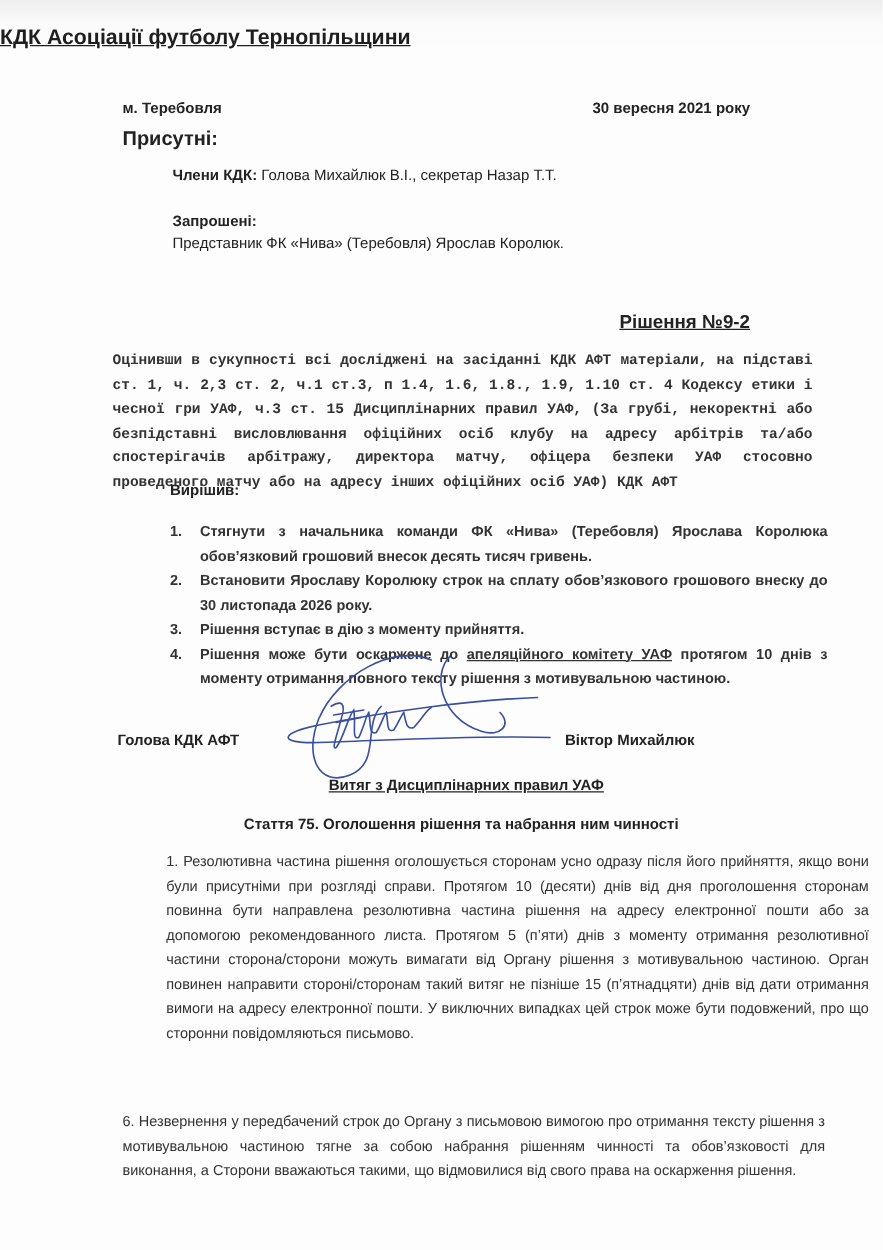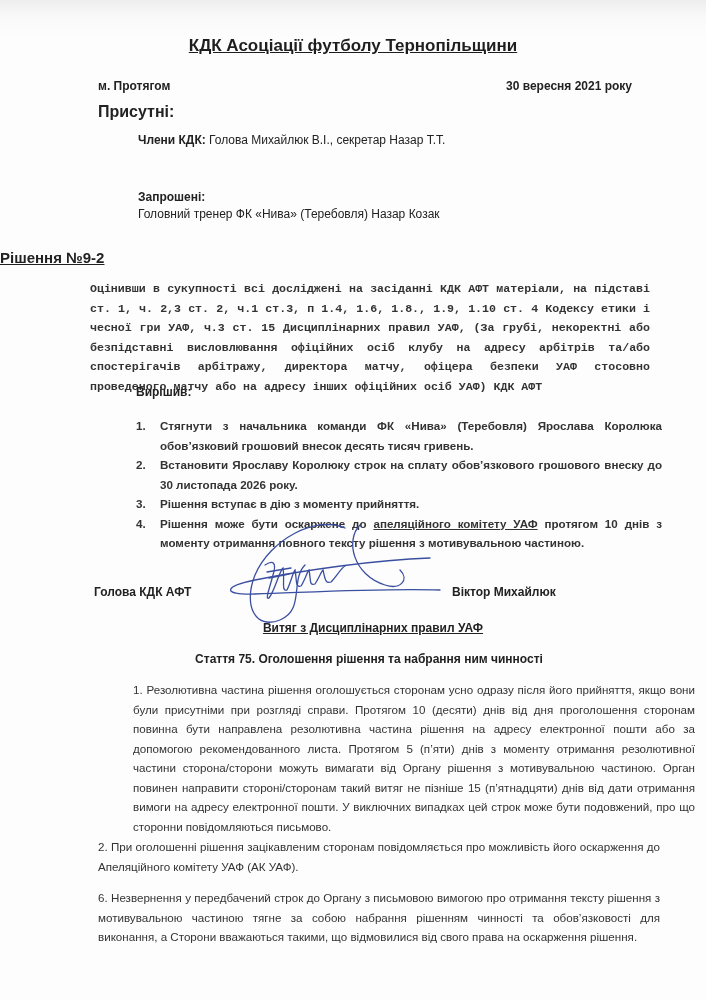--- a/index.html
+++ b/index.html
@@ -8,32 +8,32 @@
     background: #fdfdfd;
     font-family: "Liberation Sans", sans-serif;
     color: #222;
     position: relative;
   }
   .page {
     position: absolute; left: 0; top: 0; width: 706px; height: 1000px;
     background: linear-gradient(180deg, #eeeeee 0px, #fafafa 18px, #fdfdfd 40px, #fdfdfd 100%);
   }
   .title {
-    position: absolute; top: 36px; left: 0; width: 706px; text-align: center;
+    position: absolute; top: 20px; left: 0; width: 706px; text-align: left;
     font-size: 17px; font-weight: bold; text-decoration: underline; color: #1e1e1e;
   }
   .city { position: absolute; top: 79px; left: 98px; font-size: 12px; font-weight: bold; }
-  .date { position: absolute; top: 79px; left: 474px; font-size: 12px; font-weight: bold; margin-left: 32px; }
+  .date { position: absolute; top: 79px; left: 474px; font-size: 12px; font-weight: bold; }
   .present { position: absolute; top: 103px; left: 98px; font-size: 16px; font-weight: bold; }
   .members { position: absolute; top: 133px; left: 138px; font-size: 12px; }
   .members b { font-weight: bold; }
   .invited { position: absolute; top: 169px; left: 138px; font-size: 12px; line-height: 17px; }
-  .invited .head { font-weight: bold; margin-top: 20px; }
+  .invited .head { font-weight: bold; }
   .decision-title {
-    position: absolute; top: 249px; left: 0; width: 600px; text-align: left;
+    position: absolute; top: 249px; left: 0; width: 600px; text-align: right;
     font-size: 15px; font-weight: bold; text-decoration: underline;
   }
   .intro {
     position: absolute; top: 279px; left: 90px; width: 560px;
     font-size: 11.6px; line-height: 19.5px; text-align: justify; font-weight: bold; color: #333; font-family: Liberation Mono, monospace;
   }
   .resolved { position: absolute; top: 385px; left: 136px; font-size: 12px; font-weight: bold; }
   .items {
     position: absolute; top: 416px; left: 136px; width: 526px; margin: 0; padding: 0;
     list-style: none; font-size: 11.6px; font-weight: bold; line-height: 19.5px; color: #333;
@@ -59,32 +59,32 @@
   .p1 { top: 680px; margin-left: 35px; }
   .p2 { top: 837px; }
   .p3 { top: 888px; }
 </style>
 </head>
 <body>
 
 <div class="page">
 
   <div class="title">КДК Асоціації футболу Тернопільщини</div>
-  <div class="city">м. Протягом</div>
+  <div class="city">м. Теребовля</div>
   <div class="date">30 вересня 2021 року</div>
 
   <div class="present">Присутні:</div>
 
   <div class="members">
     <b>Члени КДК:</b><span> Голова Михайлюк В.І., секретар Назар Т.Т.</span>
   </div>
 
   <div class="invited">
     <div class="head">Запрошені:</div>
-    <div>Головний тренер ФК «Нива» (Теребовля) Назар Козак</div>
+    <div>Представник ФК «Нива» (Теребовля) Ярослав Королюк.</div>
   </div>
 
   <div class="decision-title">Рішення №9-2</div>
   <div class="intro">Оцінивши в сукупності всі досліджені на засіданні КДК АФТ матеріали, на підставі ст. 1, ч. 2,3 ст. 2, ч.1 ст.3, п 1.4, 1.6, 1.8., 1.9, 1.10 ст. 4 Кодексу етики і чесної гри УАФ, ч.3 ст. 15 Дисциплінарних правил УАФ, (За грубі, некоректні або безпідставні висловлювання офіційних осіб клубу на адресу арбітрів та/або спостерігачів арбітражу, директора матчу, офіцера безпеки УАФ стосовно проведеного матчу або на адресу інших офіційних осіб УАФ) КДК АФТ</div>
 
   <div class="resolved">Вирішив:</div>
 
   <ol class="items">
     <li>
       <span class="num">1.</span>
@@ -113,16 +113,15 @@
       <path d="M70,45 C78,40 82,42 78,55 C74,70 70,80 74,78 C80,70 84,52 88,48 C90,60 86,72 92,70 C96,62 98,52 100,50 C102,60 100,68 106,66 C110,60 112,52 114,50 C116,60 114,66 120,64 C124,58 126,52 128,50 C130,58 130,64 136,62 C142,56 146,48 150,46"></path>
       <path d="M72,52 L96,48 M74,58 L94,54"></path>
     </g>
   </svg>
   <div class="sign-name">Віктор Михайлюк</div>
 
   <div class="extract-title">Витяг з Дисциплінарних правил УАФ</div>
   <div class="article-title">Стаття 75. Оголошення рішення та набрання ним чинності</div>
 
   <div class="para p1">1. Резолютивна частина рішення оголошується сторонам усно одразу після його прийняття, якщо вони були присутніми при розгляді справи. Протягом 10 (десяти) днів від дня проголошення сторонам повинна бути направлена резолютивна частина рішення на адресу електронної пошти або за допомогою рекомендованного листа. Протягом 5 (п’яти) днів з моменту отримання резолютивної частини сторона/сторони можуть вимагати від Органу рішення з мотивувальною частиною. Орган повинен направити стороні/сторонам такий витяг не пізніше 15 (п’ятнадцяти) днів від дати отримання вимоги на адресу електронної пошти. У виключних випадках цей строк може бути подовжений, про що сторонни повідомляються письмово.</div>
-  <div class="para p2">2. При оголошенні рішення зацікавленим сторонам повідомляється про можливість його оскарження до Апеляційного комітету УАФ (АК УАФ).</div>
   <div class="para p3">6. Незвернення у передбачений строк до Органу з письмовою вимогою про отримання тексту рішення з мотивувальною частиною тягне за собою набрання рішенням чинності та обов’язковості для виконання, а Сторони вважаються такими, що відмовилися від свого права на оскарження рішення.</div>
 
 </div>
 
 </body></html>

